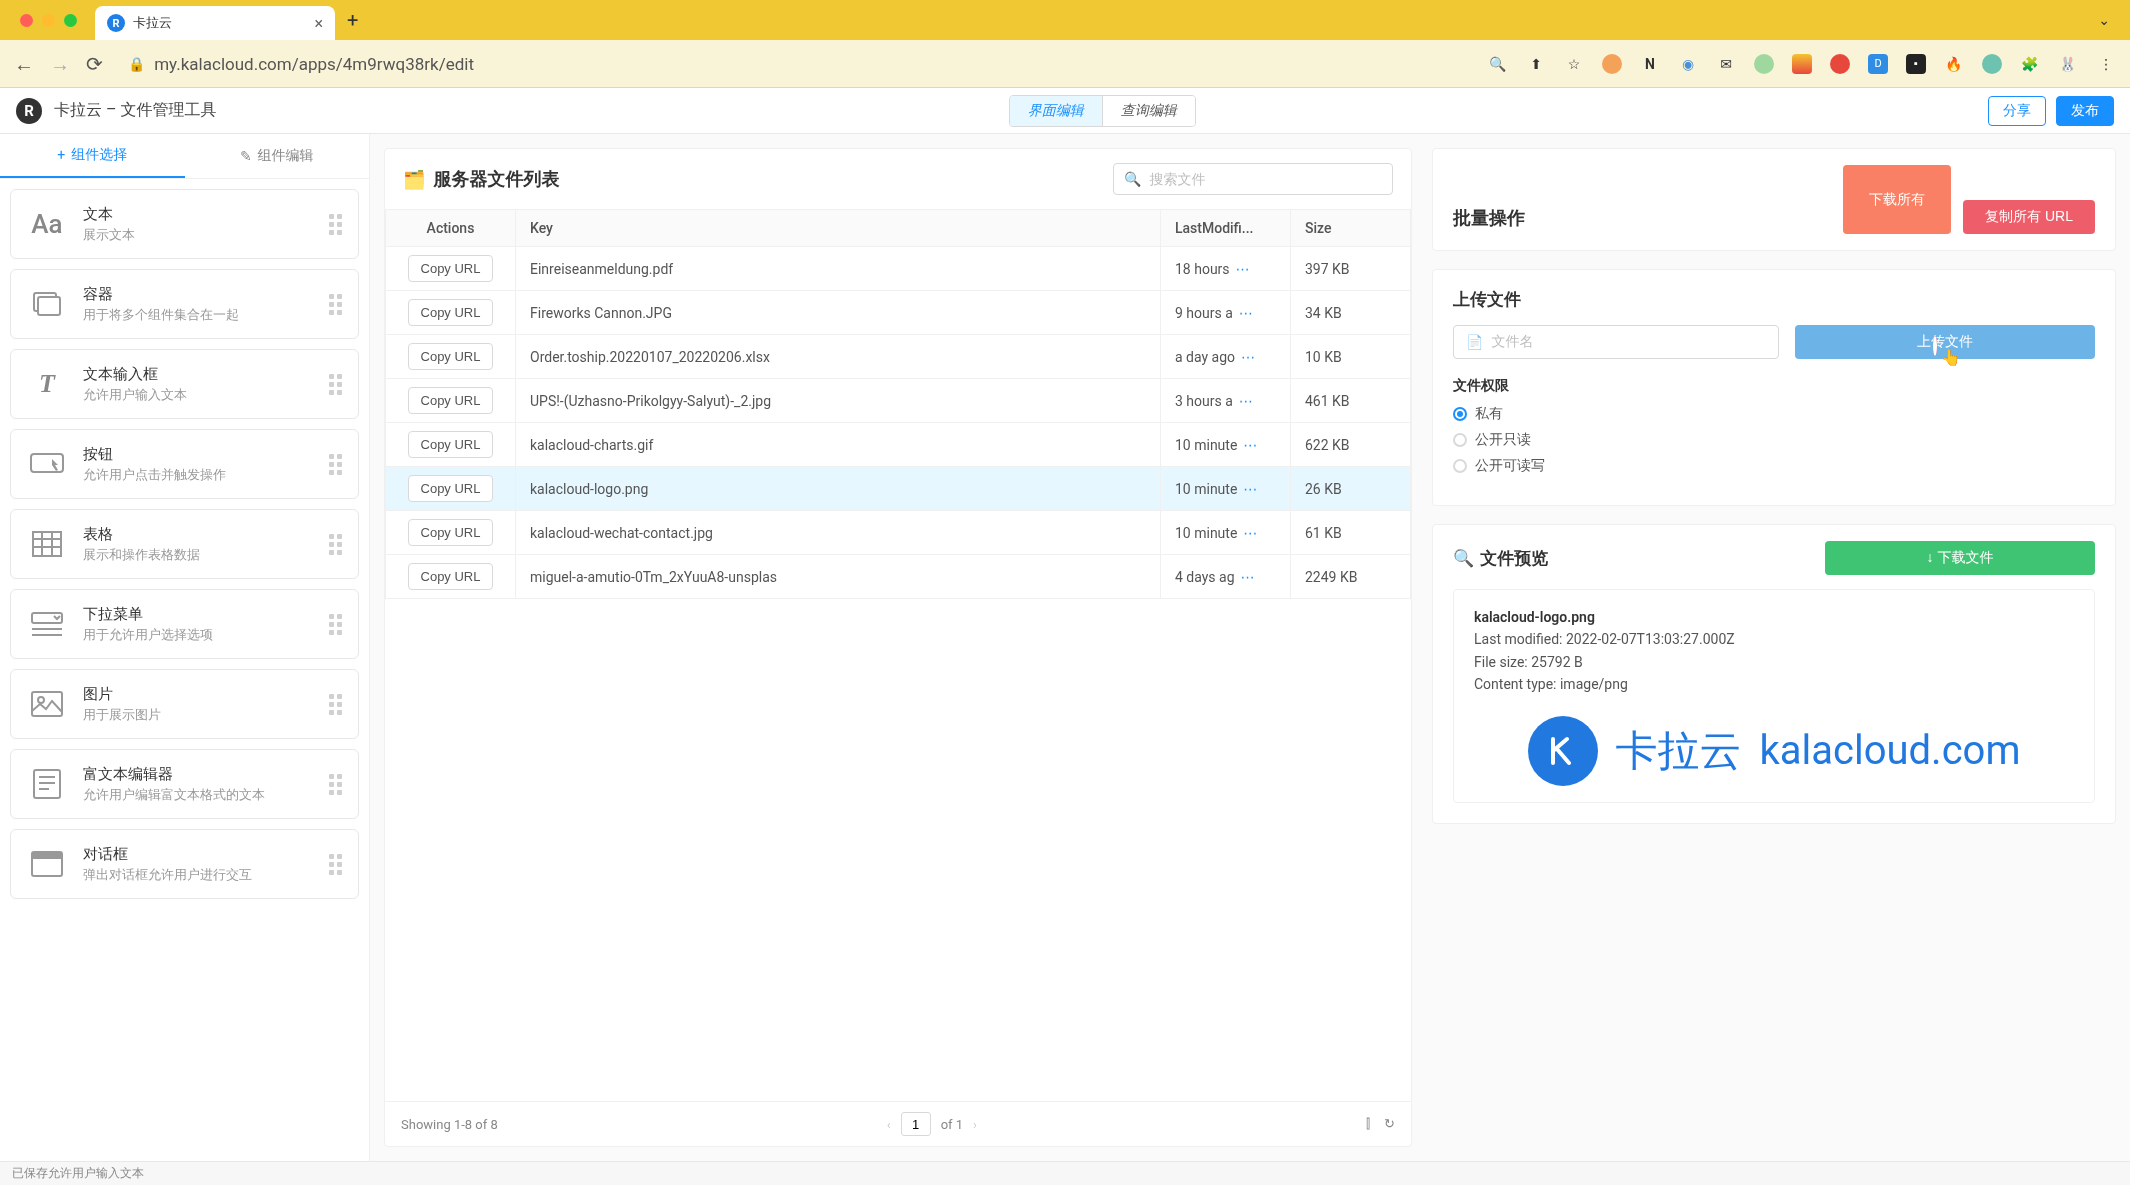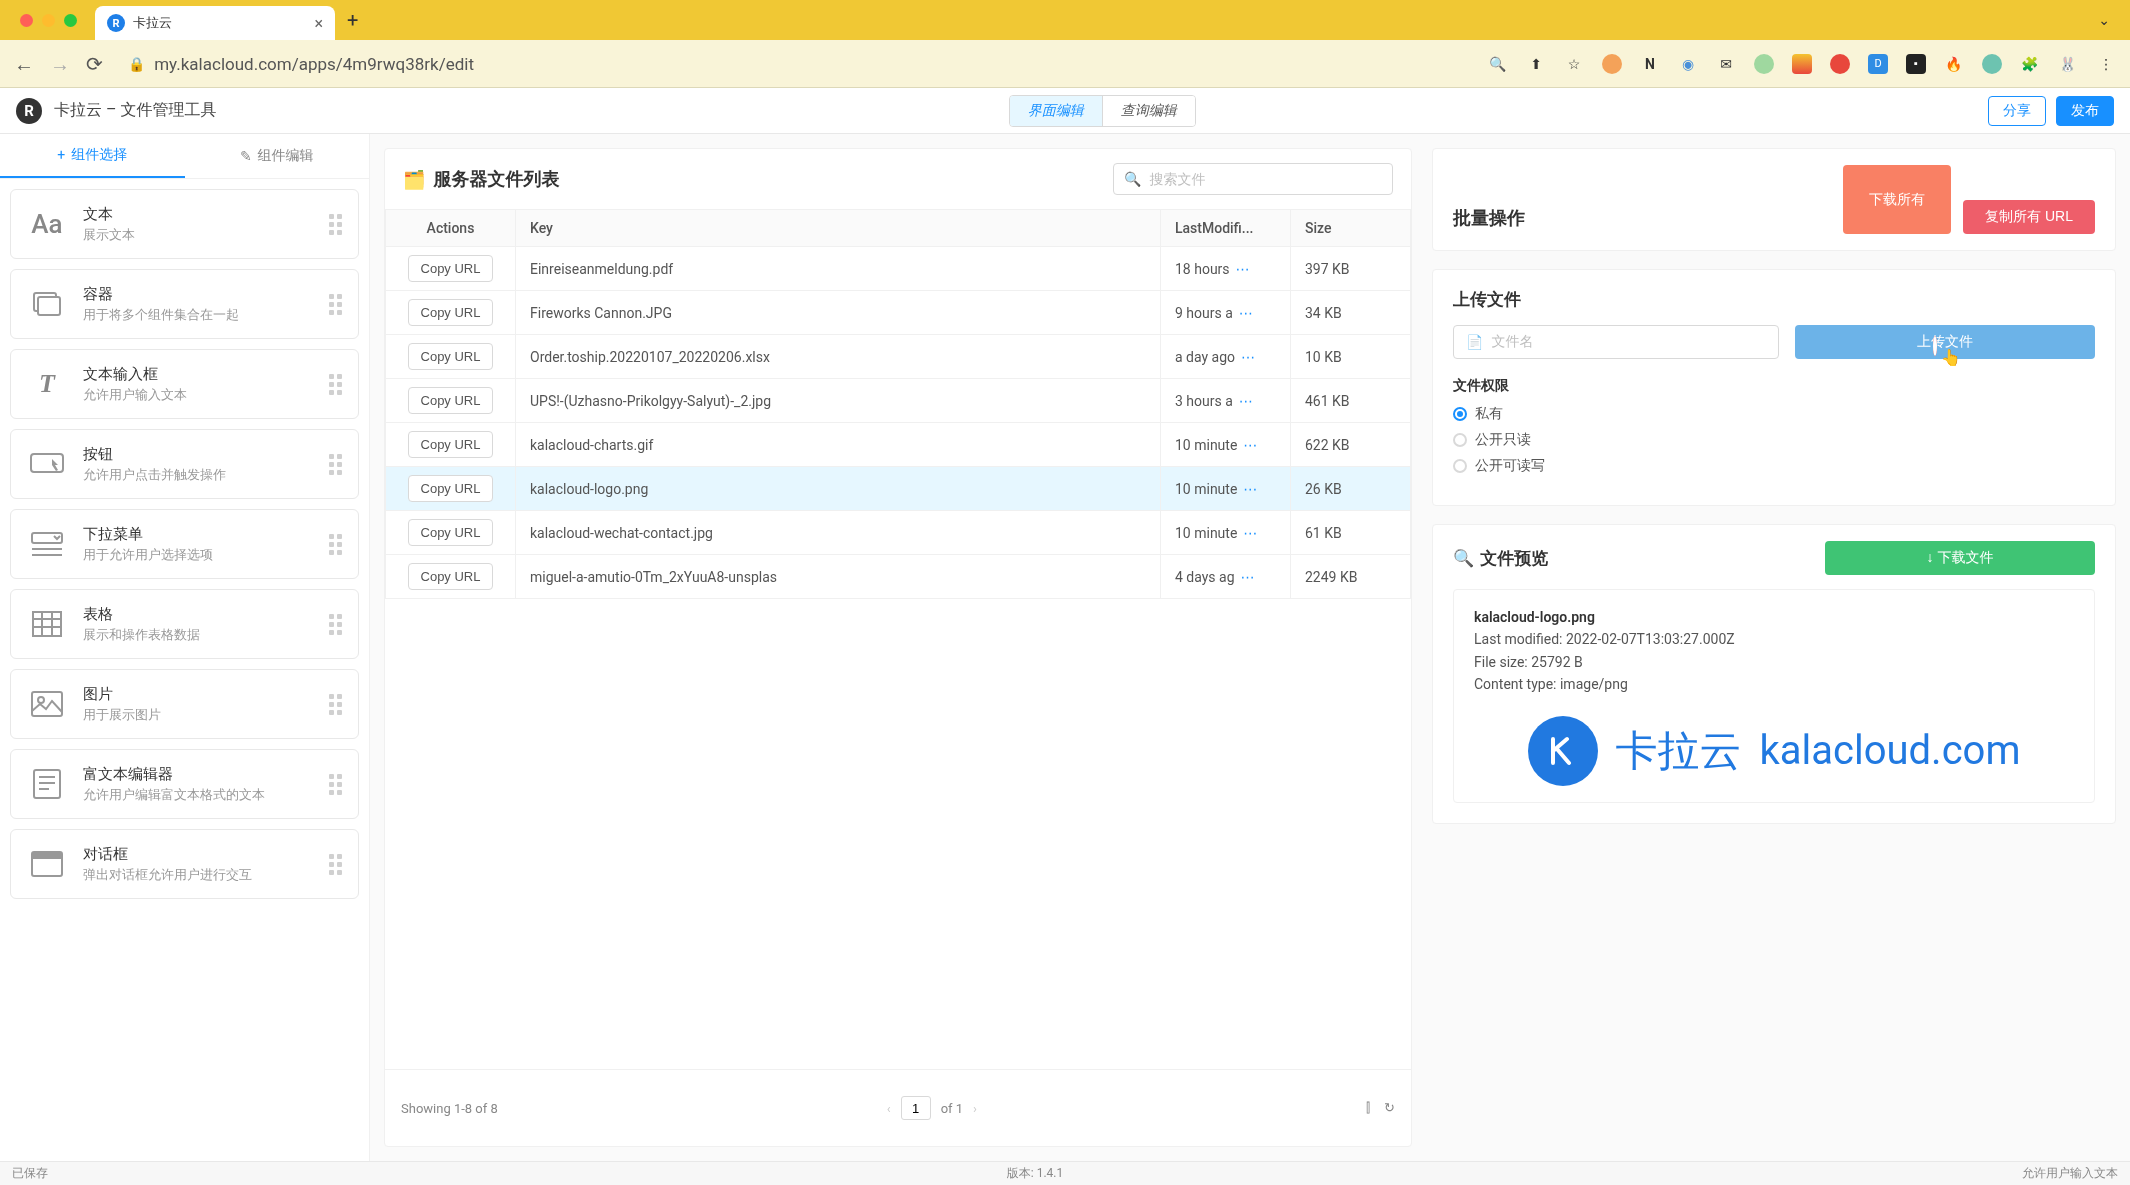--- a/index.html
+++ b/index.html
@@ -128,21 +128,21 @@
 .tbl th { background: #fafafa; text-align: left; padding: 10px 14px; font-size: 14px; font-weight: 500; color: #555; border: 1px solid #f0f0f0; }
 .tbl th:first-child { text-align: center; }
 .tbl td { padding: 8px 14px; font-size: 14px; color: #555; border: 1px solid #f0f0f0; }
 .tbl tr.selected td { background: #e6f7ff; }
 .copy-btn { border: 1px solid #d9d9d9; background: #fff; padding: 5px 12px; border-radius: 4px; font-size: 13px; color: #555; cursor: pointer; }
 .td-actions { text-align: center; }
 .td-lm { display: flex; align-items: center; gap: 6px; }
 .td-lm .more { color: #1890ff; font-size: 14px; cursor: pointer; }
 
 .table-wrapper { flex: 1; overflow: auto; }
-.table-footer { border-top: 1px solid #f0f0f0; padding: 26px 16px; display: flex; align-items: center; font-size: 13px; color: #888; }
+.table-footer { border-top: 1px solid #f0f0f0; padding: 10px 16px; display: flex; align-items: center; font-size: 13px; color: #888; }
 .pager { margin: 0 auto; display: flex; align-items: center; gap: 10px; }
 .pager .pg-input { width: 30px; height: 24px; border: 1px solid #d9d9d9; border-radius: 3px; text-align: center; font-size: 13px; }
 .footer-icons { display: flex; gap: 14px; color: #888; }
 
 
 .batch-header { display: flex; align-items: center; padding: 16px 20px; }
 .batch-title { font-size: 18px; font-weight: 600; color: #333; margin-top: 36px; }
 .batch-btns { margin-left: auto; display: flex; gap: 12px; }
 .btn-orange { background: #f98064; color: #fff; border: none; padding: 8px 26px; border-radius: 4px; font-size: 14px; cursor: pointer; }
 .btn-red { background: #ee5e6a; color: #fff; border: none; padding: 8px 22px; border-radius: 4px; font-size: 14px; cursor: pointer; margin-top: 35px; }
@@ -330,53 +330,53 @@
             <span></span>
             <span></span>
             <span></span>
             <span></span>
             <span></span>
             <span></span>
           </div>
         </div>
         <div class="comp-card">
           <div class="comp-icon">
-            <svg width="32" height="24" viewBox="0 0 32 24">
-              <rect x="1" y="1" width="30" height="10" rx="2" fill="none" stroke="#999" stroke-width="2"></rect>
-              <line x1="1" y1="17" x2="31" y2="17" stroke="#999" stroke-width="2"></line>
-              <line x1="1" y1="23" x2="31" y2="23" stroke="#999" stroke-width="2"></line>
-              <path d="M23 4 l3 3 l3 -3" fill="none" stroke="#999" stroke-width="2"></path>
-            </svg>
-          </div>
-          <div class="comp-info">
-            <div class="comp-name">下拉菜单</div>
-            <div class="comp-desc">用于允许用户选择选项</div>
-          </div>
-          <div class="comp-grip">
-            <span></span>
-            <span></span>
-            <span></span>
-            <span></span>
-            <span></span>
-            <span></span>
-          </div>
-        </div>
-        <div class="comp-card">
-          <div class="comp-icon">
             <svg width="30" height="26" viewBox="0 0 30 26">
               <rect x="1" y="1" width="28" height="24" fill="none" stroke="#999" stroke-width="2"></rect>
               <line x1="1" y1="8" x2="29" y2="8" stroke="#999" stroke-width="2"></line>
               <line x1="1" y1="16" x2="29" y2="16" stroke="#999" stroke-width="2"></line>
               <line x1="10" y1="1" x2="10" y2="25" stroke="#999" stroke-width="2"></line>
               <line x1="20" y1="1" x2="20" y2="25" stroke="#999" stroke-width="2"></line>
             </svg>
           </div>
           <div class="comp-info">
             <div class="comp-name">表格</div>
             <div class="comp-desc">展示和操作表格数据</div>
+          </div>
+          <div class="comp-grip">
+            <span></span>
+            <span></span>
+            <span></span>
+            <span></span>
+            <span></span>
+            <span></span>
+          </div>
+        </div>
+        <div class="comp-card">
+          <div class="comp-icon">
+            <svg width="32" height="24" viewBox="0 0 32 24">
+              <rect x="1" y="1" width="30" height="10" rx="2" fill="none" stroke="#999" stroke-width="2"></rect>
+              <line x1="1" y1="17" x2="31" y2="17" stroke="#999" stroke-width="2"></line>
+              <line x1="1" y1="23" x2="31" y2="23" stroke="#999" stroke-width="2"></line>
+              <path d="M23 4 l3 3 l3 -3" fill="none" stroke="#999" stroke-width="2"></path>
+            </svg>
+          </div>
+          <div class="comp-info">
+            <div class="comp-name">下拉菜单</div>
+            <div class="comp-desc">用于允许用户选择选项</div>
           </div>
           <div class="comp-grip">
             <span></span>
             <span></span>
             <span></span>
             <span></span>
             <span></span>
             <span></span>
           </div>
         </div>
@@ -642,15 +642,14 @@
             <span class="brand-en">kalacloud.com</span>
           </div>
         </div>
       </div>
     </div>
   </div>
 </div>
 
 <div class="status-bar">
   <span>已保存</span>
-  <span class="center">版本: 1.4.1</span>
   <span class="right">允许用户输入文本</span>
 </div>
 
 </body></html>

